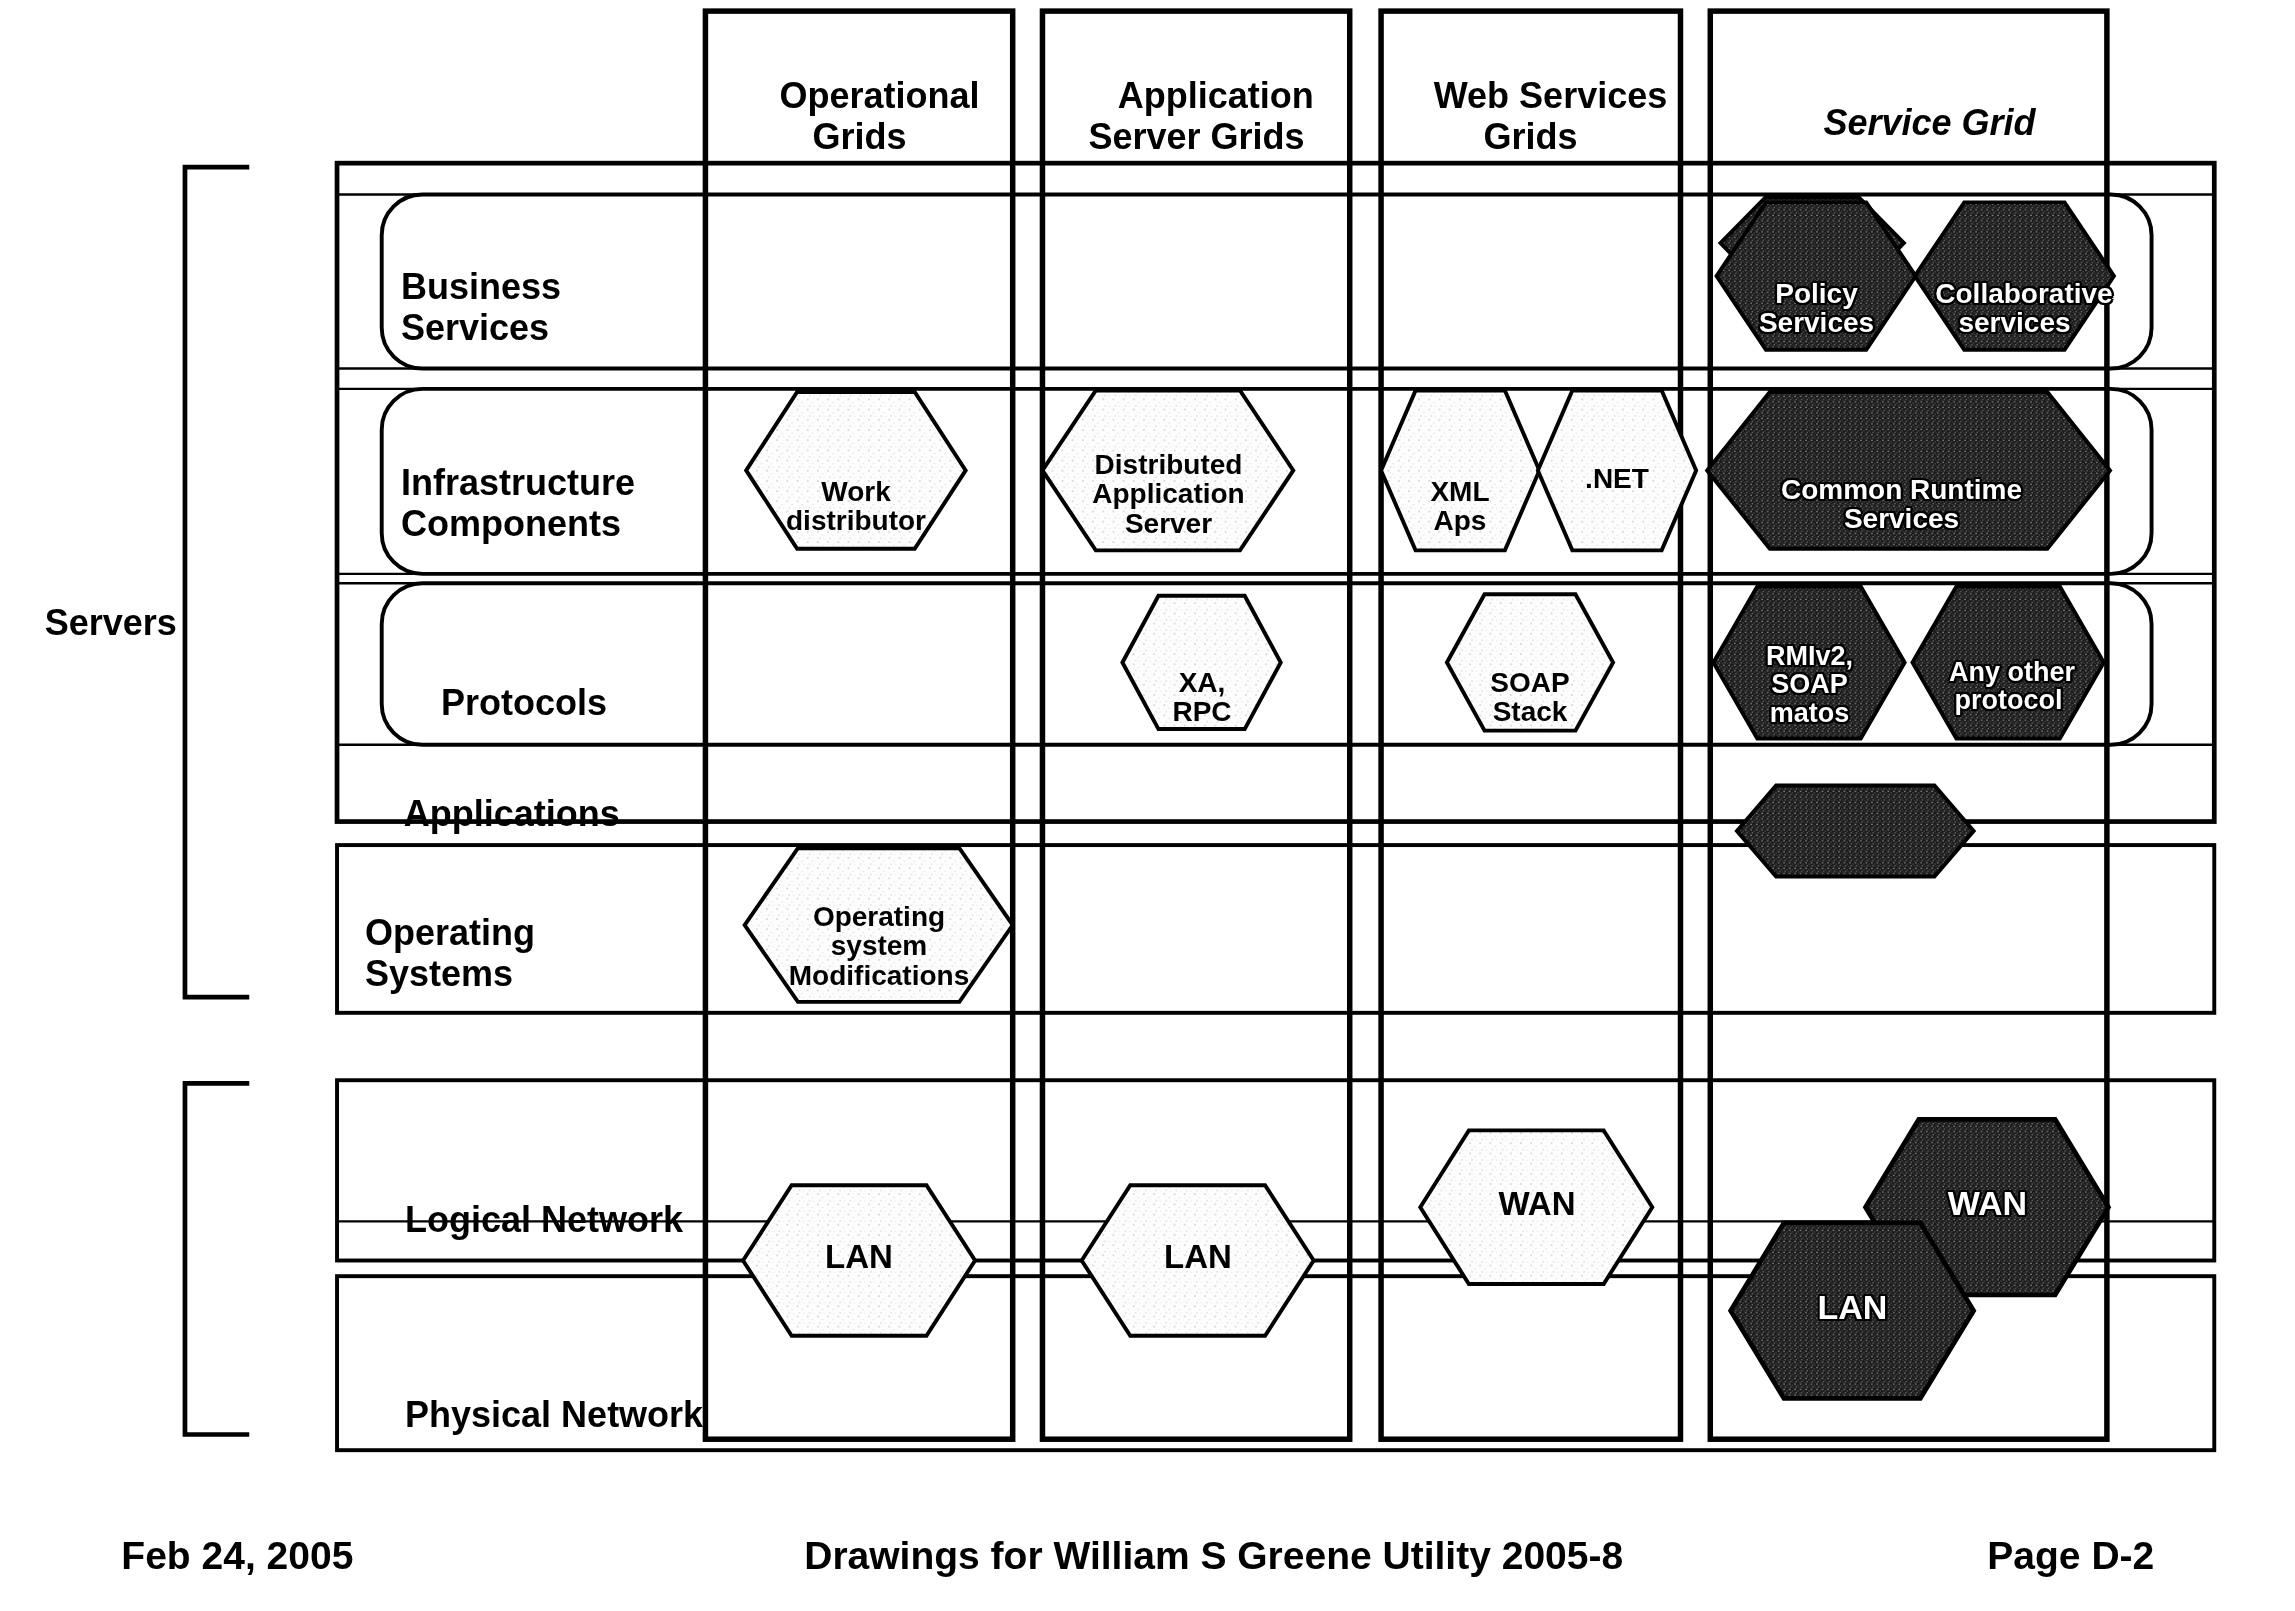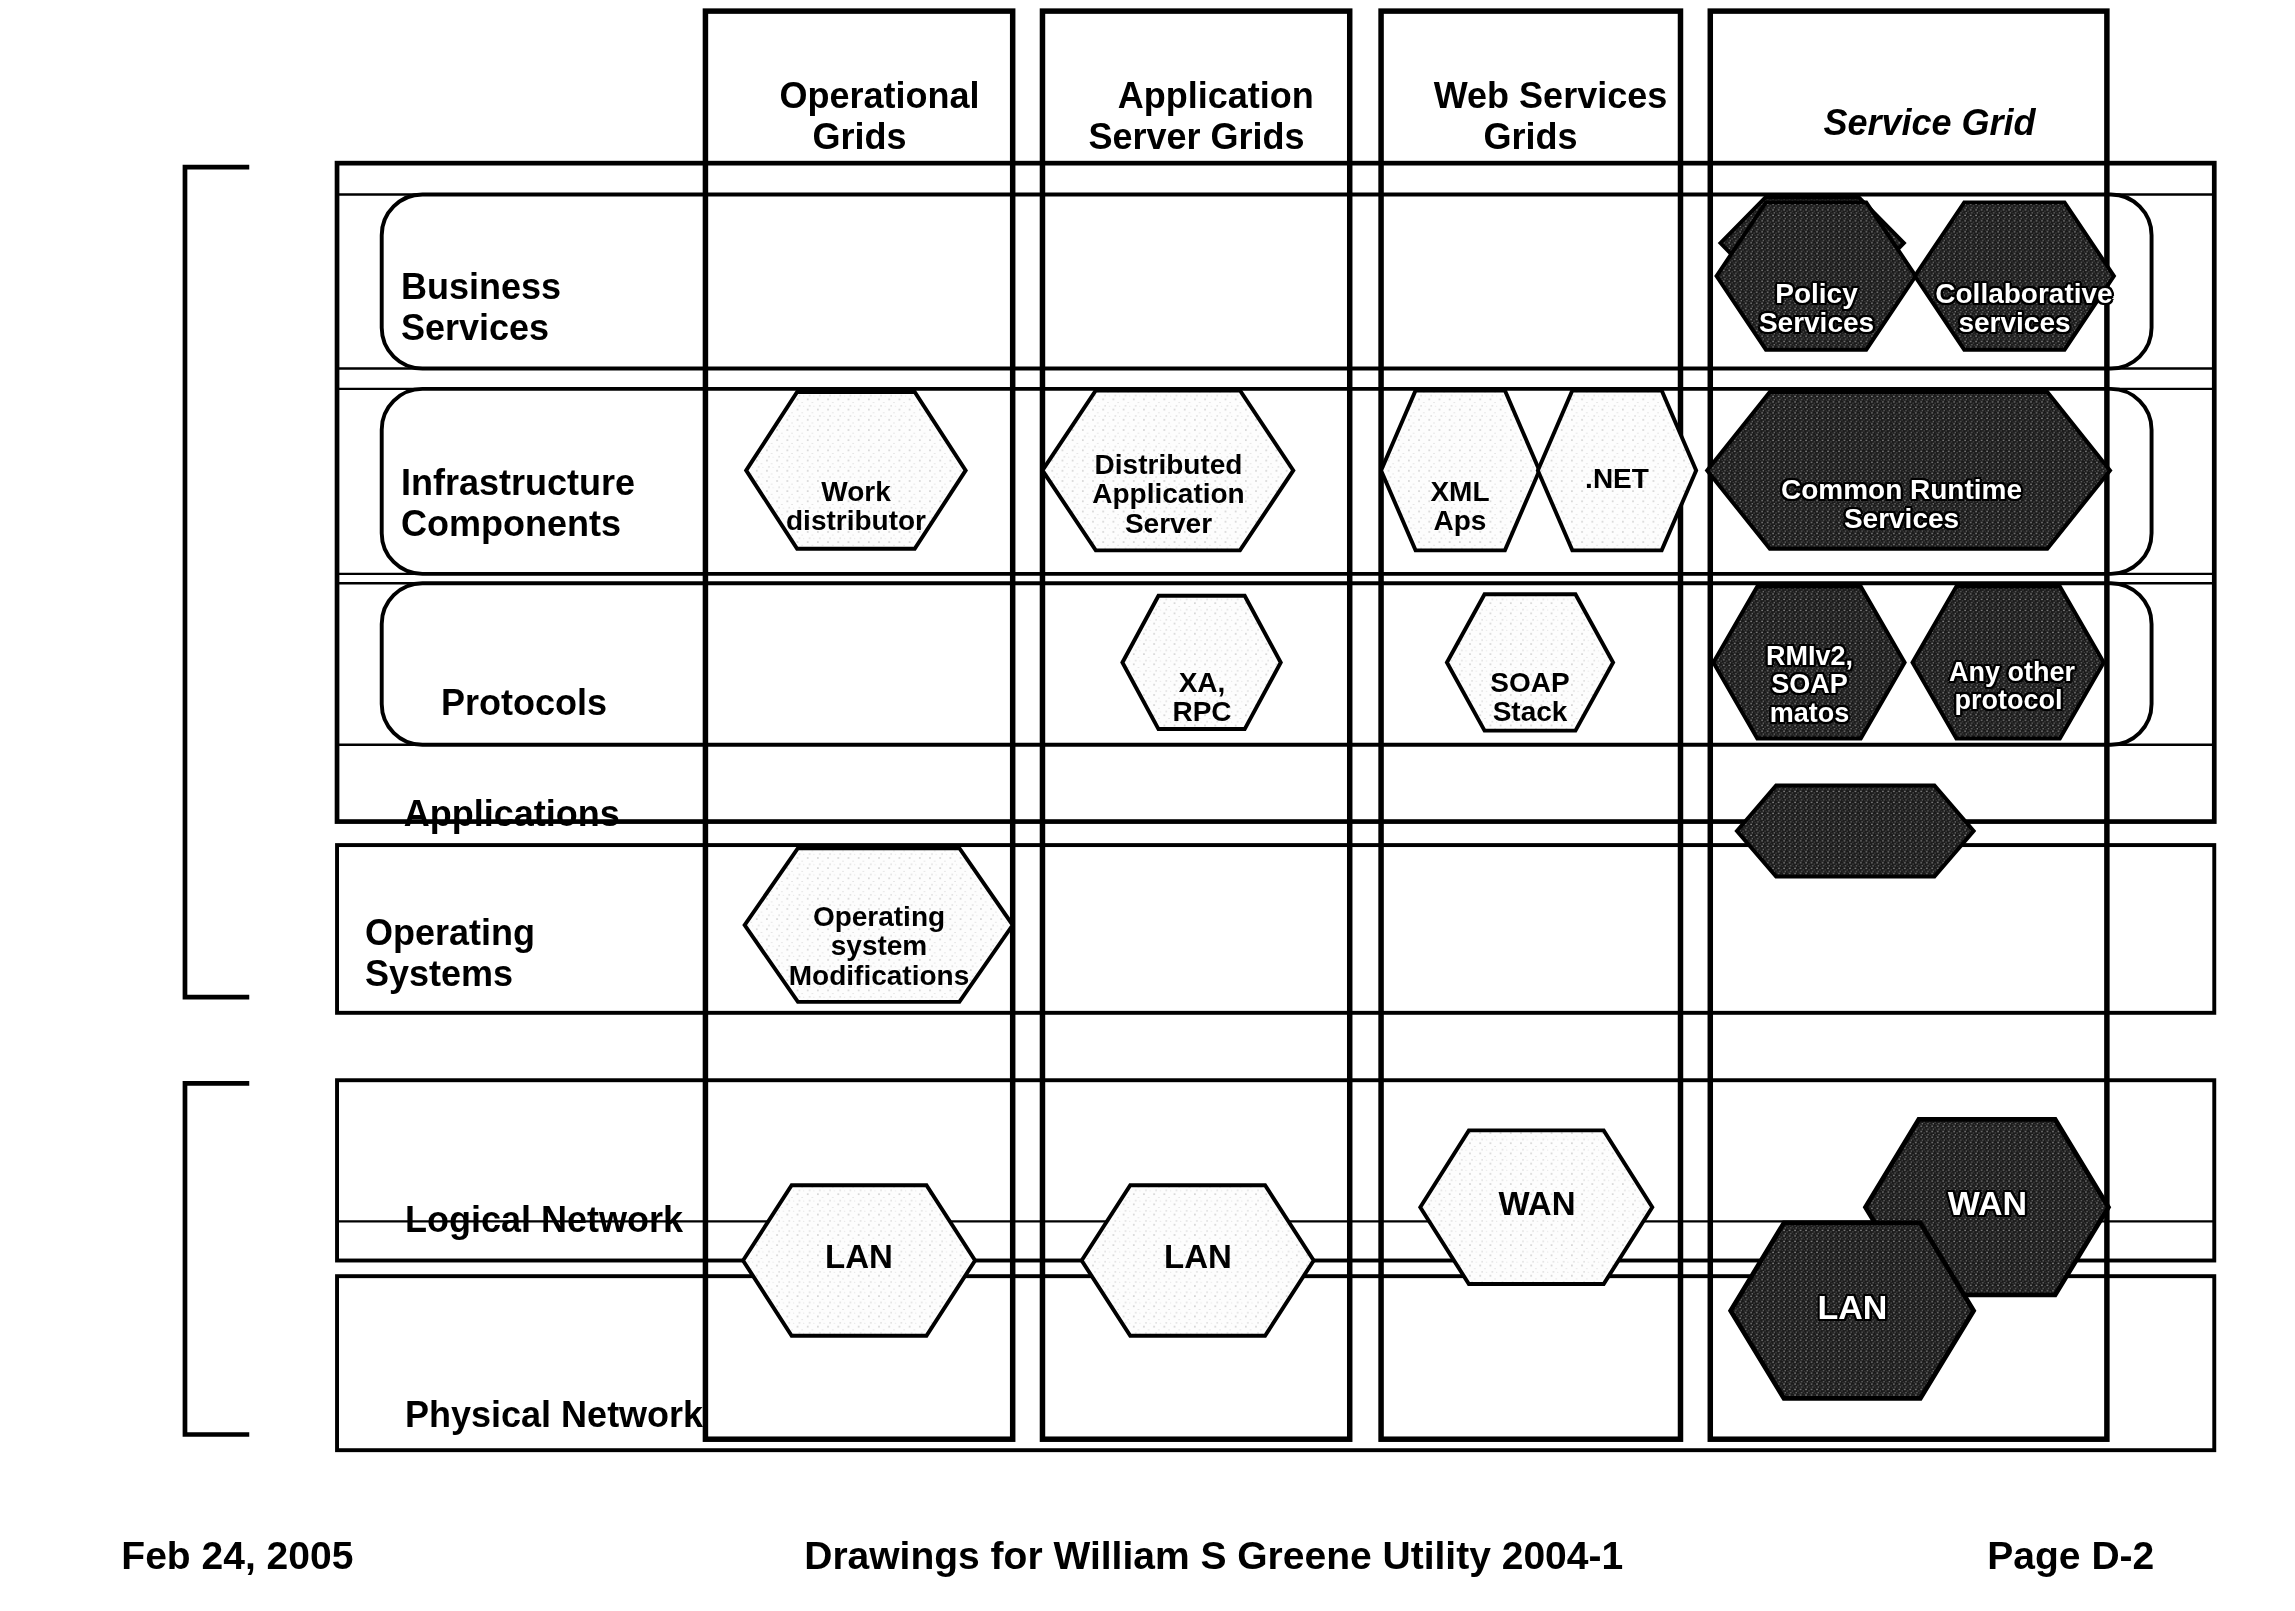--- a/index.html
+++ b/index.html
@@ -151,20 +151,23 @@
 Server Grids</span>
   </div>
   <div class="txt colhdr" style="left:1381px;top:36px;width:299px;">
     <span style="white-space:pre-line;">Web Services
 Grids</span>
   </div>
   <div class="txt colhdr" style="left:1711px;top:63px;width:397px;">
     <span style="white-space:pre-line;font-style:italic;">Service Grid</span>
   </div>
 
+  <div class="txt bracketlbl" style="left:4.7px;top:563px;">
+    <span>Servers</span>
+  </div>
 
   <div class="txt rowlbl" style="left:401px;top:227px;white-space:pre-line;">
     <span style="white-space:pre-line;">Business
 Services</span>
   </div>
   <div class="txt rowlbl" style="left:401px;top:423px;white-space:pre-line;">
     <span style="white-space:pre-line;">Infrastructure
 Components</span>
   </div>
   <div class="txt rowlbl" style="left:401px;top:643px;">
@@ -252,20 +255,20 @@
     <span>WAN</span>
   </div>
   <div class="hexlbl dark" style="left:1731px;top:1289px;width:243px;font-size:34px;">
     <span>LAN</span>
   </div>
 
   <div class="txt footer" style="left:78px;top:1490px;">
     <span>Feb 24, 2005</span>
   </div>
   <div class="txt footer" style="left:706px;top:1490px;width:972px;text-align:center;">
-    <span>Drawings for William S Greene Utility 2004-1</span>
+    <span>Drawings for William S Greene Utility 2005-8</span>
   </div>
   <div class="txt footer" style="left:1944px;top:1490px;">
     <span>Page D-2</span>
   </div>
 
 </div>
 
 
 </body></html>

